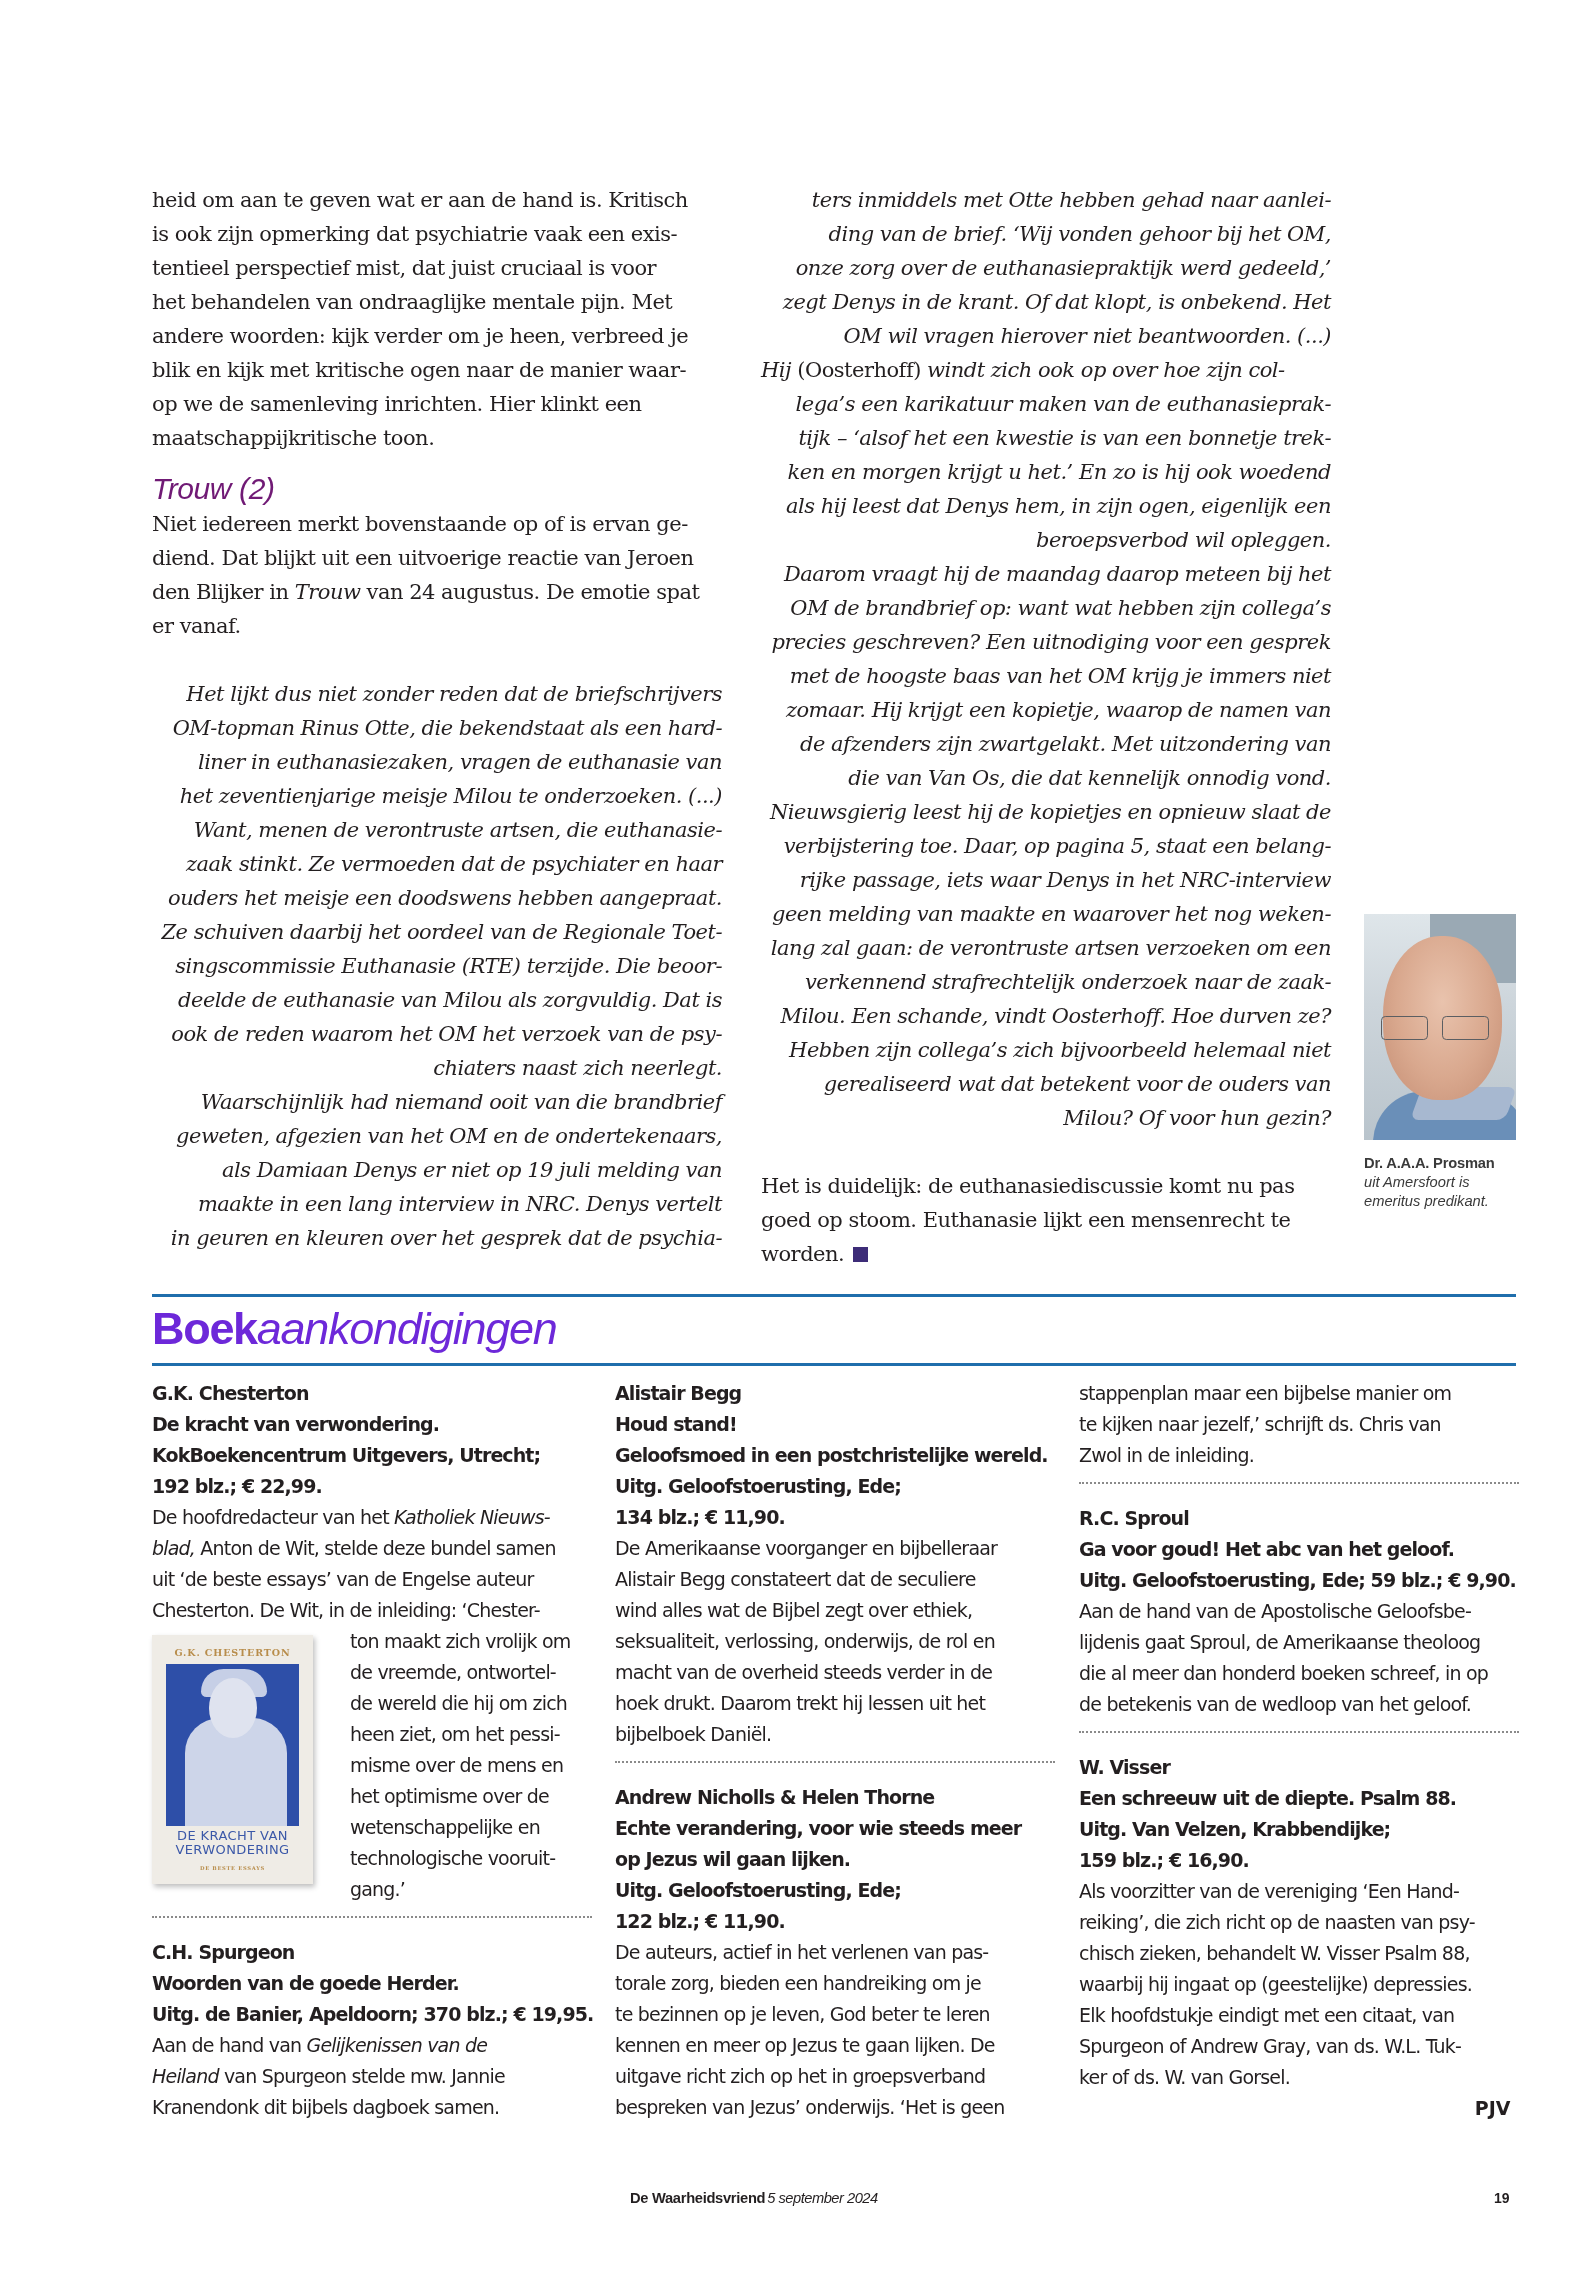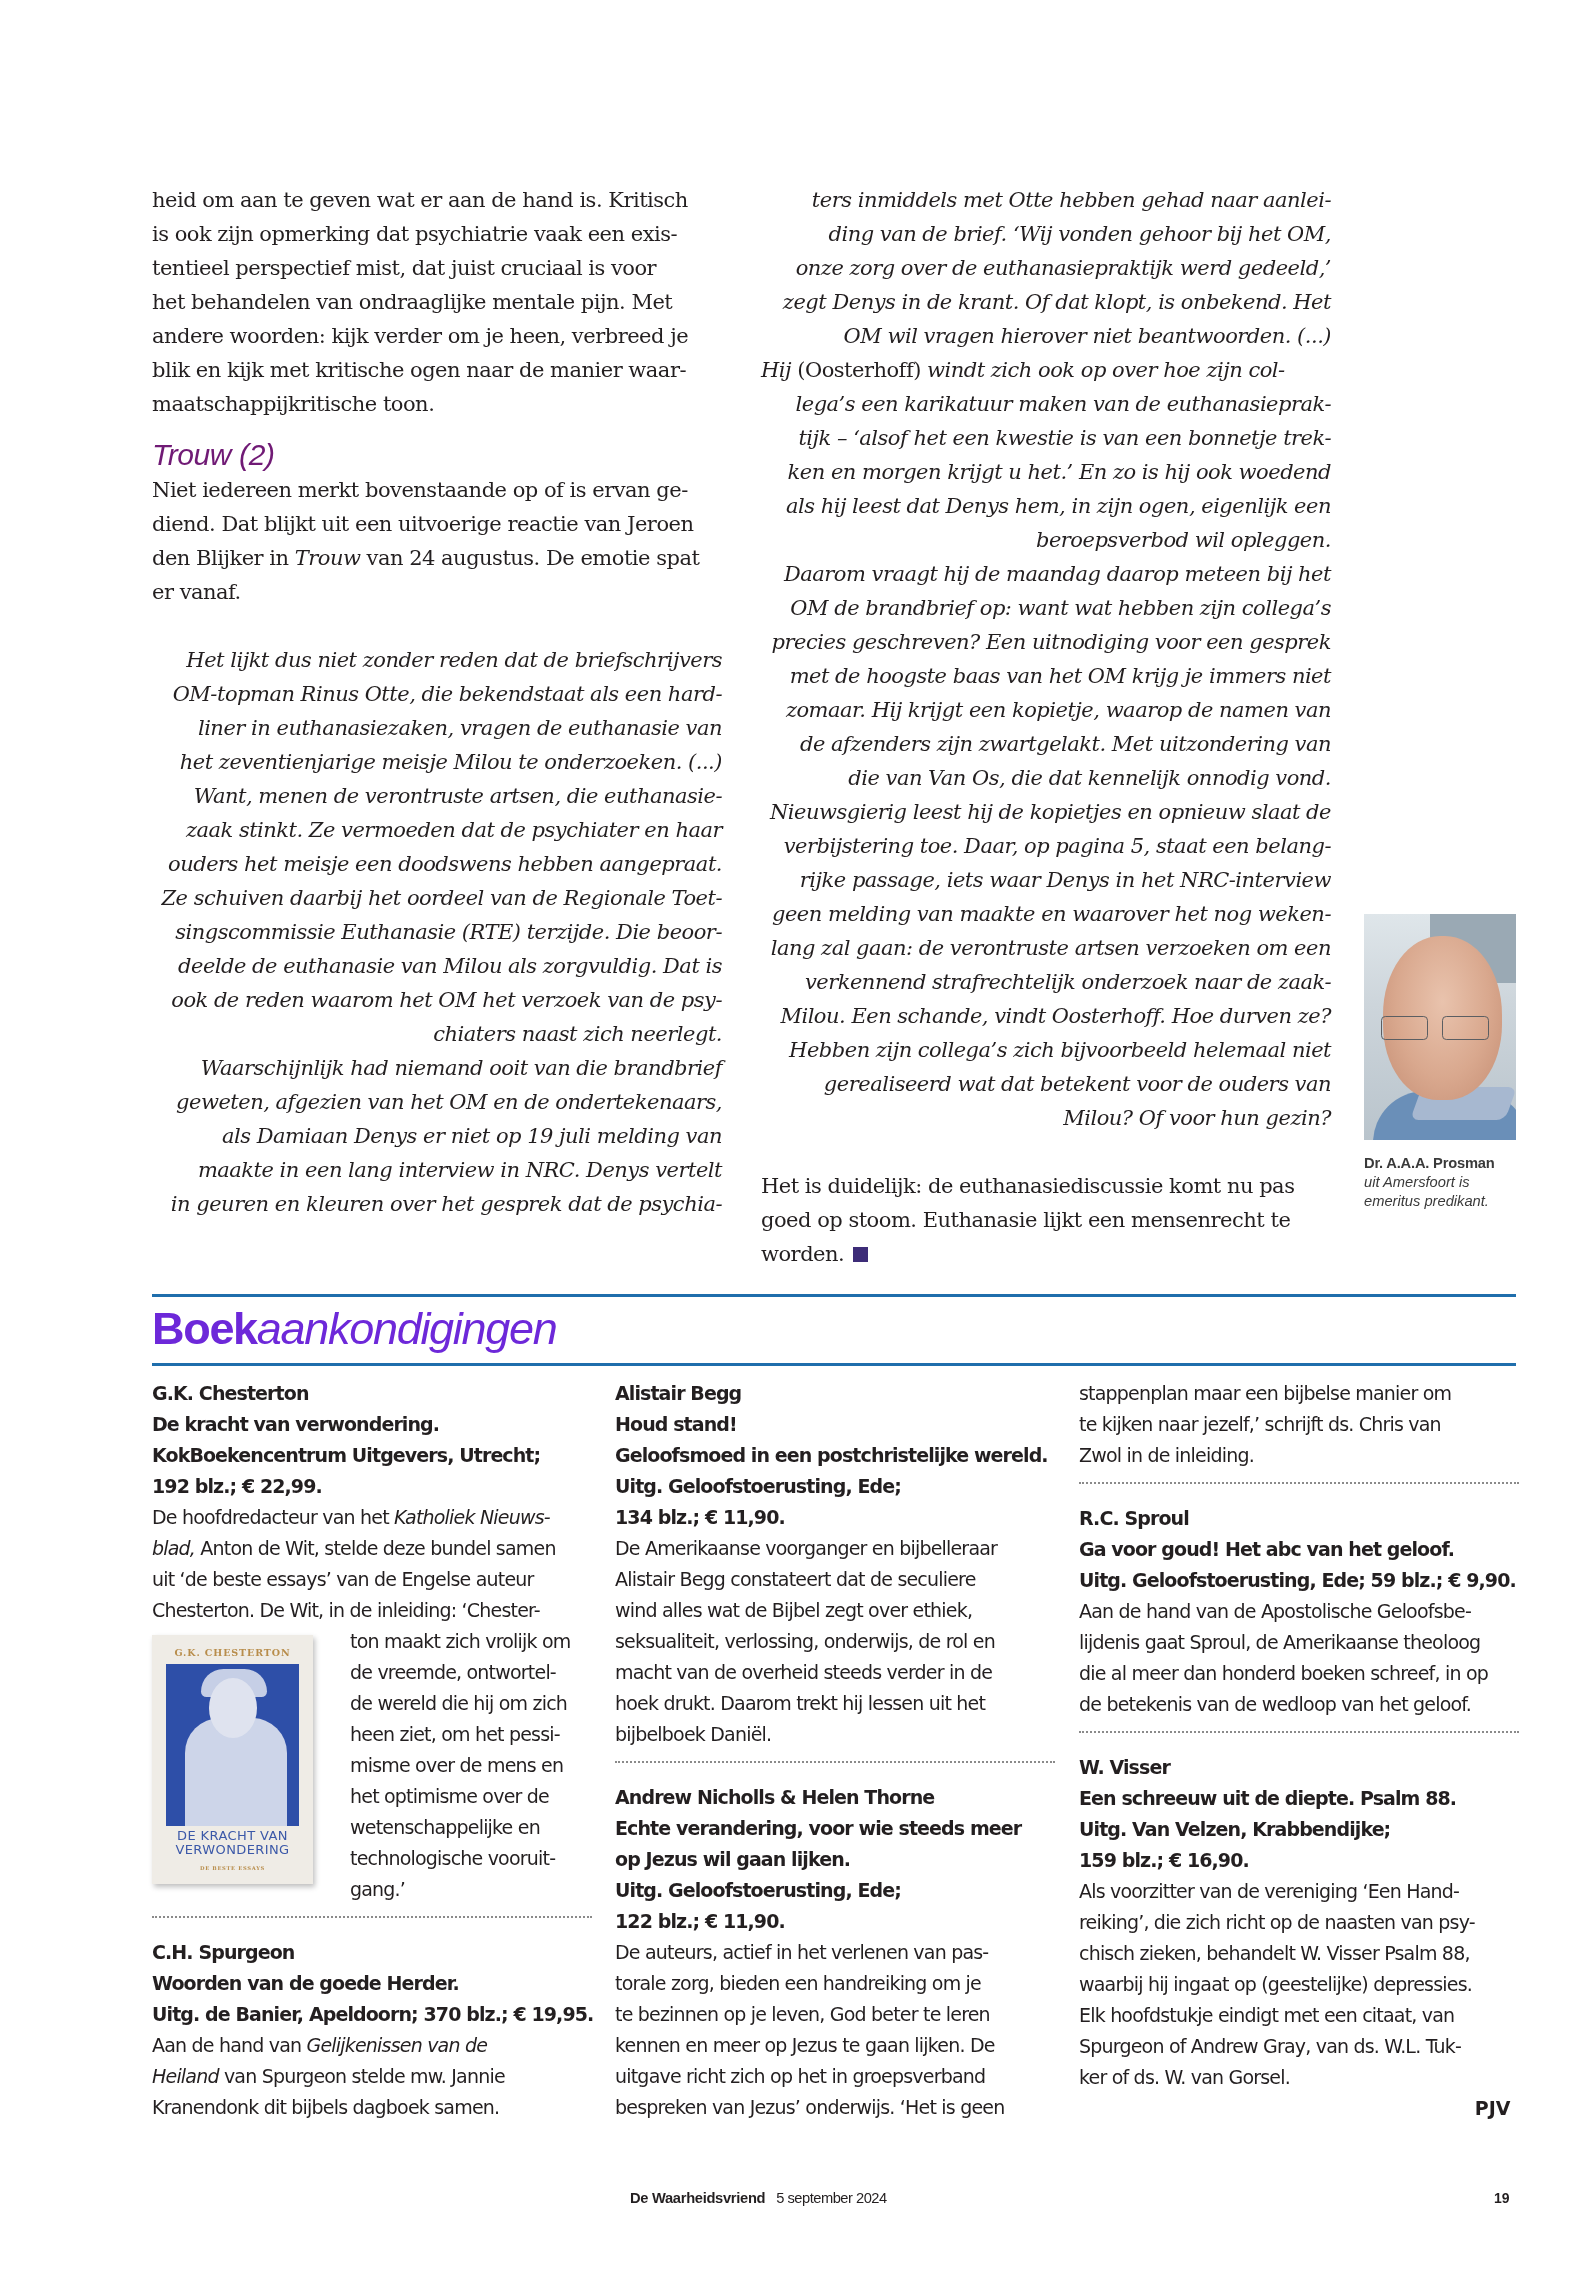--- a/index.html
+++ b/index.html
@@ -58,35 +58,36 @@
   .cover .c-art { position: absolute; top: 29px; left: 14px; width: 133px; height: 162px; background: #2e4fa8; overflow: hidden; }
   .cover .c-art .figure { position: absolute; left: 19px; top: 54px; width: 102px; height: 121px; background: #dfe3ef; border-radius: 35px 35px 0 0; opacity: 0.9; }
   .cover .c-art .face { position: absolute; left: 43px; top: 14px; width: 48px; height: 60px; background: #dfe3ef; border-radius: 50%; }
   .cover .c-art .hair { position: absolute; left: 35px; top: 5.2px; width: 66px; height: 28px; background: #c6cfe6; border-radius: 35px 35px 8.6px 8.6px; }
   .cover .c-title { position: absolute; top: 194px; left: 0; width: 100%; text-align: center; font-family: "DejaVu Sans", sans-serif; font-size: 13px; line-height: 14.7px; color: #3b58a8; letter-spacing: 0.4px; }
   .cover .c-sub { position: absolute; top: 230px; left: 0; width: 100%; text-align: center; font-family: "DejaVu Serif", serif; font-size: 5.2px; color: #b88d4b; letter-spacing: 0.7px; font-weight: bold; }
 
   
   .footer { position: absolute; top: 2190px; left: 630px; font-family: "Liberation Sans", sans-serif; font-size: 14.7px; color: #231f20; }
   .footer .pub { font-weight: bold; letter-spacing: -0.3px; }
-  .footer .date { margin-left: 11px; letter-spacing: -0.5px; }
+  .footer .date { font-style: italic; margin-left: 2px; letter-spacing: -0.5px; }
   .page-no { position: absolute; top: 2190px; left: 1446px; font-family: "Liberation Sans", sans-serif; font-size: 14px; font-weight: bold; margin-left: 48px; }
 </style>
 </head>
 <body>
 
 <div class="page">
 
   <div class="col col-left">
     <span class="line">heid om aan te geven wat er aan de hand is. Kritisch</span>
     <span class="line">is ook zijn opmerking dat psychiatrie vaak een exis-</span>
     <span class="line">tentieel perspectief mist, dat juist cruciaal is voor</span>
     <span class="line">het behandelen van ondraaglijke mentale pijn. Met</span>
     <span class="line">andere woorden: kijk verder om je heen, verbreed je</span>
     <span class="line">blik en kijk met kritische ogen naar de manier waar-</span>
+    <span class="line">op we de samenleving inrichten. Hier klinkt een</span>
     <span class="line">maatschappijkritische toon.</span>
     <span class="gap-sm"></span>
     <span class="subhead">Trouw (2)</span>
     <span class="line">Niet iedereen merkt bovenstaande op of is ervan ge-</span>
     <span class="line">diend. Dat blijkt uit een uitvoerige reactie van Jeroen</span>
     <span class="line"><span>den Blijker in </span><span class="it">Trouw</span><span> van 24 augustus. De emotie spat</span></span>
     <span class="line">er vanaf.</span>
     <span class="gap"></span>
     <div>
       <span class="line it">Het lijkt dus niet zonder reden dat de briefschrijvers</span>

